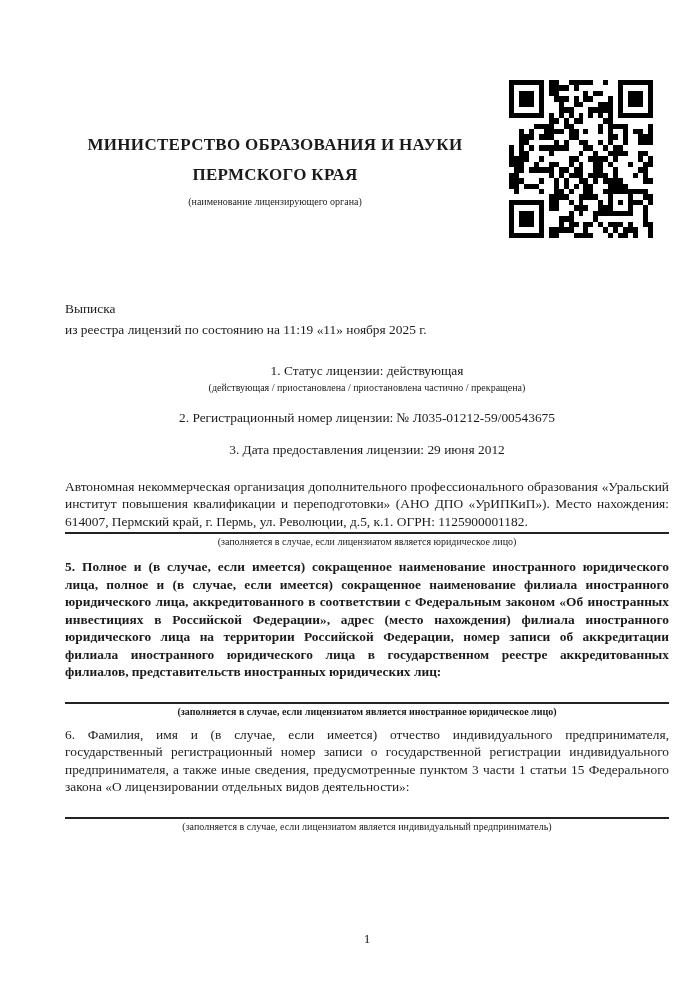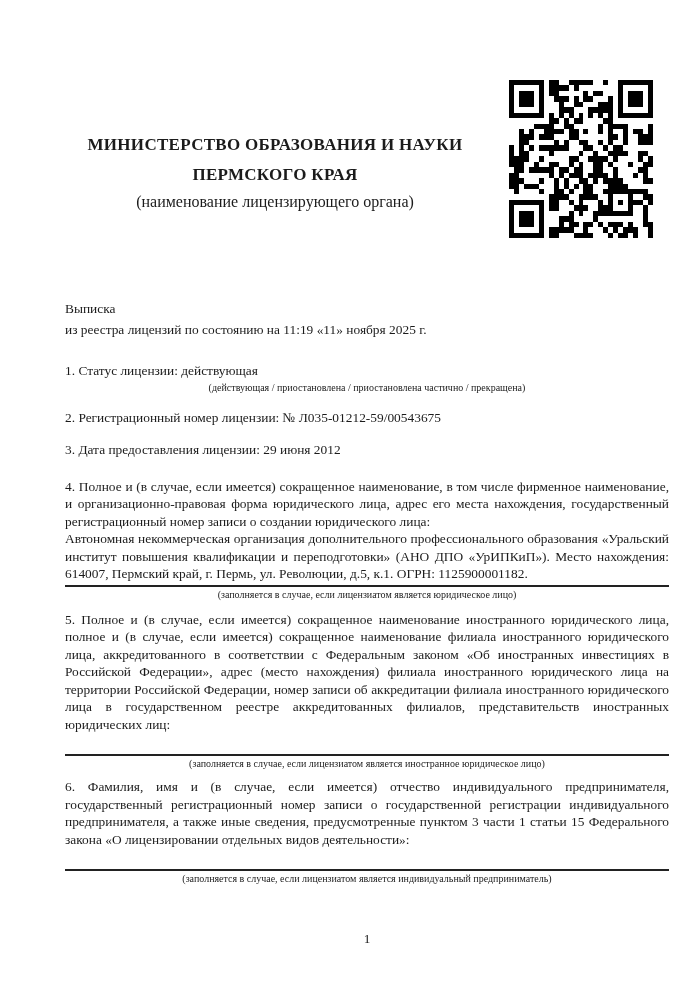--- a/index.html
+++ b/index.html
@@ -33,55 +33,55 @@
     text-align: center;
     padding-top: 50px;
   }
   .ministry-line {
     font-weight: bold;
     font-size: 17px;
     line-height: 30px;
     letter-spacing: 0.3px;
   }
   .ministry-caption {
-    font-size: 16px;
+    font-size: 10px;
     line-height: 13px;
     margin-top: 5px;
   }
   .qr-box {
     margin-left: auto;
     margin-right: 16px;
     width: 144px;
     height: 158px;
   }
   .qr-box svg { display: block; width: 144px; height: 158px; }
   
   .doc-title {
     margin-top: 60px;
   }
   .doc-title div { line-height: 21px; }
   
-  p { margin: 0; }
+  p { margin: 0; text-align: center; }
   .just { text-align: justify; }
   .caption {
     font-size: 10px;
     line-height: 14px;
     text-align: center;
     margin-top: 1px;
   }
   .rule {
     border-top: 2px solid #222222;
     height: 0;
   }
   .rule.gap { margin-top: 21px; }
   .mt-item1 { margin-top: 22px; }
   .mt-item2 { margin-top: 14px; }
   .mt-item3 { margin-top: 15px; }
   .mt-item4 { margin-top: 19px; }
-  .mt-item5 { margin-top: 9px; }
+  .mt-item5 { margin-top: 9px; font-weight: bold; }
   .mt-item6 { margin-top: 7px; }
   .mt-item7 { margin-top: 17px; }
   .rule-tight { margin-top: 2px; }
   
   .page-number {
     position: absolute;
     bottom: 42px;
     left: 65px;
     right: 31px;
     text-align: center;
@@ -536,21 +536,20 @@
 
     <div class="mt-item2">
       <p>2. Регистрационный номер лицензии: № Л035-01212-59/00543675</p>
     </div>
 
     <div class="mt-item3">
       <p>3. Дата предоставления лицензии: 29 июня 2012</p>
     </div>
 
     <div class="mt-item4">
-      <p class="just">4. Полное и (в случае, если имеется) сокращенное наименование, в том числе фирменное наименование, и организационно-правовая форма юридического лица, адрес его места нахождения, государственный регистрационный номер записи о создании юридического лица:</p>
       <p class="just">Автономная некоммерческая организация дополнительного профессионального образования «Уральский институт повышения квалификации и переподготовки» (АНО ДПО «УрИПКиП»). Место нахождения: 614007, Пермский край, г. Пермь, ул. Революции, д.5, к.1. ОГРН: 1125900001182.</p>
       <div class="rule rule-tight"></div>
       <p class="caption">(заполняется в случае, если лицензиатом является юридическое лицо)</p>
     </div>
 
     <div class="mt-item5">
       <p class="just">5. Полное и (в случае, если имеется) сокращенное наименование иностранного юридического лица, полное и (в случае, если имеется) сокращенное наименование филиала иностранного юридического лица, аккредитованного в соответствии с Федеральным законом «Об иностранных инвестициях в Российской Федерации», адрес (место нахождения) филиала иностранного юридического лица на территории Российской Федерации, номер записи об аккредитации филиала иностранного юридического лица в государственном реестре аккредитованных филиалов, представительств иностранных юридических лиц:</p>
       <div class="rule gap"></div>
       <p class="caption">(заполняется в случае, если лицензиатом является иностранное юридическое лицо)</p>
     </div>

